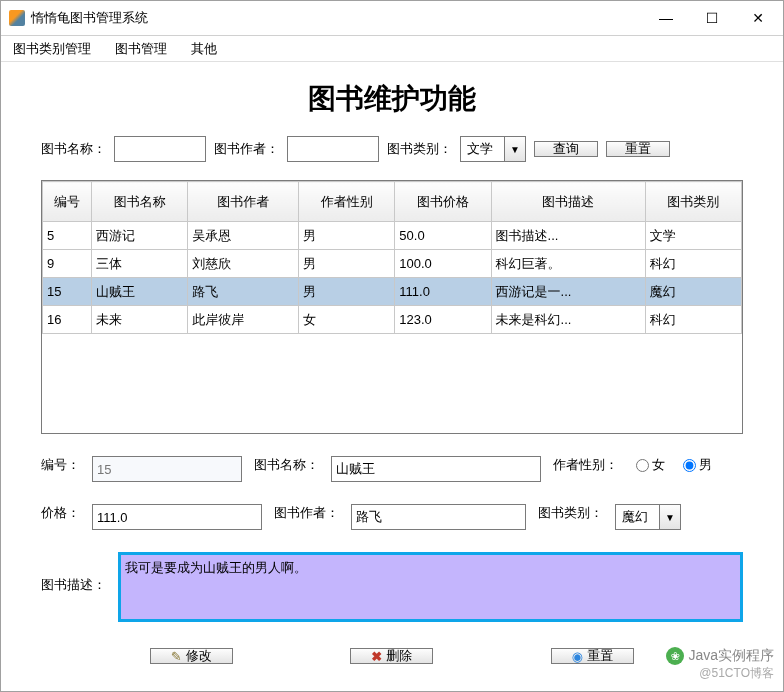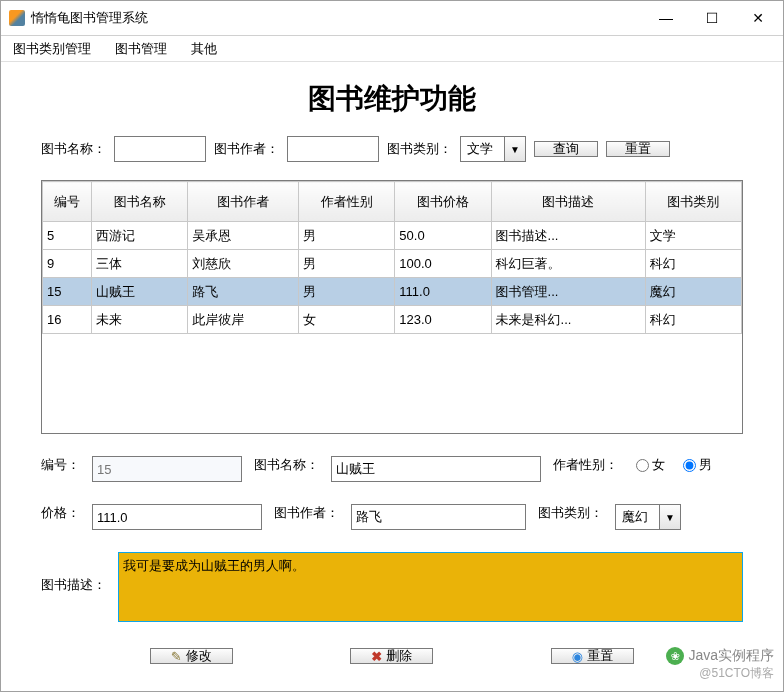--- a/index.html
+++ b/index.html
@@ -64,21 +64,21 @@
       height: 40px; font-weight: normal; text-align: center;
     }
     td { border: 1px solid #c8c8c8; height: 28px; padding: 0 4px; text-align: left; }
     tbody tr.selected td { background: #b8cfe5; }
     
     .form-row { display: flex; align-items: flex-start; gap: 12px; margin-top: 22px; }
     .form-row .txt-input { flex: 1; }
     .readonly { background: #f7f9fc; color: #777; }
     .radio-item { display: flex; align-items: center; gap: 3px; margin-left: 6px; }
     .textarea {
-      height: 70px; border: 1px solid #0ea5e9; background: #eab308;
+      height: 70px; border: 3px solid #0ea5e9; background: #c4b5fd;
       padding: 4px; font-family: inherit; font-size: 13px; resize: none; flex: 1;
     }
     
     .action-row { display: flex; justify-content: space-around; margin-top: 26px; padding: 0 50px; }
     .btn.act { padding: 3px 20px; }
     .ico-edit { color: #8a7a3a; }
     .ico-del { color: #c0392b; font-weight: bold; }
     .ico-reset { color: #2e86de; }
     
     .watermarks { position: absolute; right: 10px; bottom: 10px; text-align: right; color: #aaa; font-size: 12px; }
@@ -153,21 +153,21 @@
               <td>100.0</td>
               <td>科幻巨著。</td>
               <td>科幻</td>
             </tr>
             <tr class="selected">
               <td>15</td>
               <td>山贼王</td>
               <td>路飞</td>
               <td>男</td>
               <td>111.0</td>
-              <td>图书管理...</td>
+              <td>西游记是一...</td>
               <td>魔幻</td>
             </tr>
             <tr>
               <td>16</td>
               <td>未来</td>
               <td>此岸彼岸</td>
               <td>女</td>
               <td>123.0</td>
               <td>未来是科幻...</td>
               <td>科幻</td>

